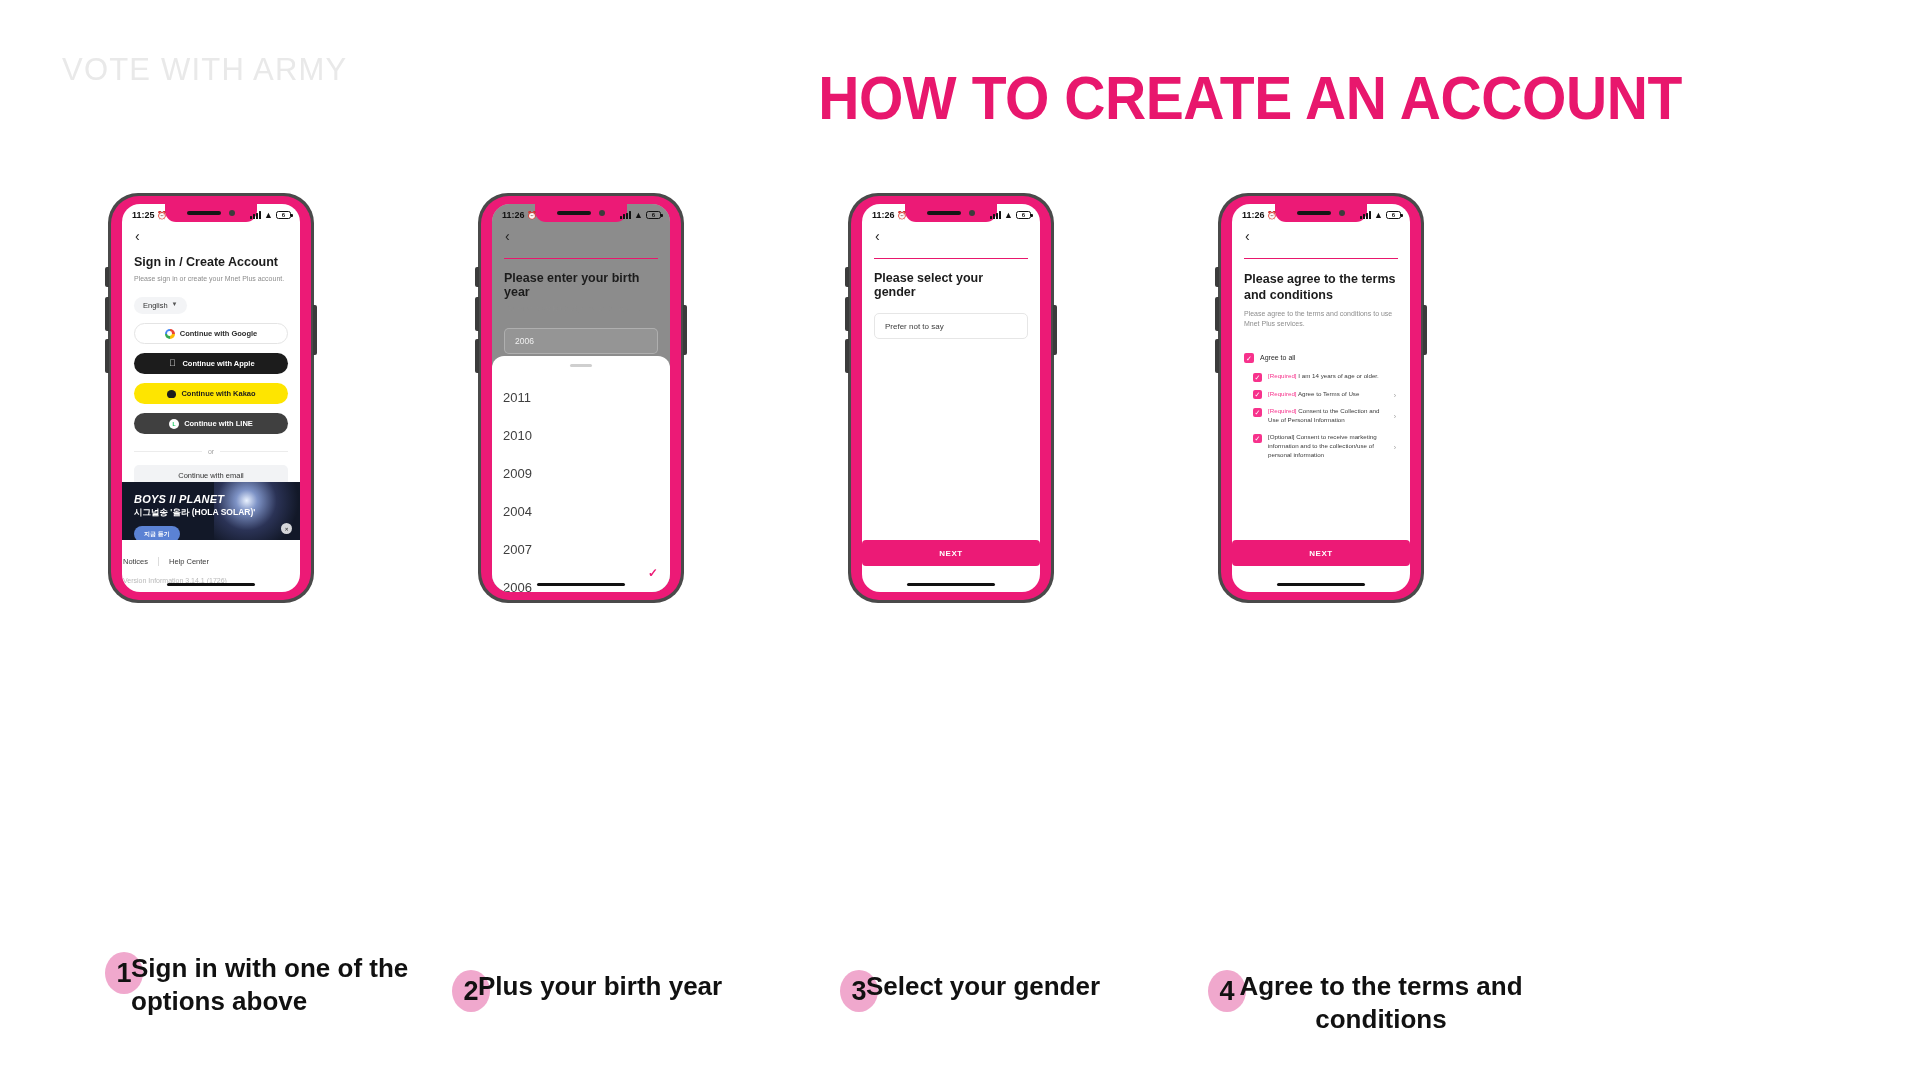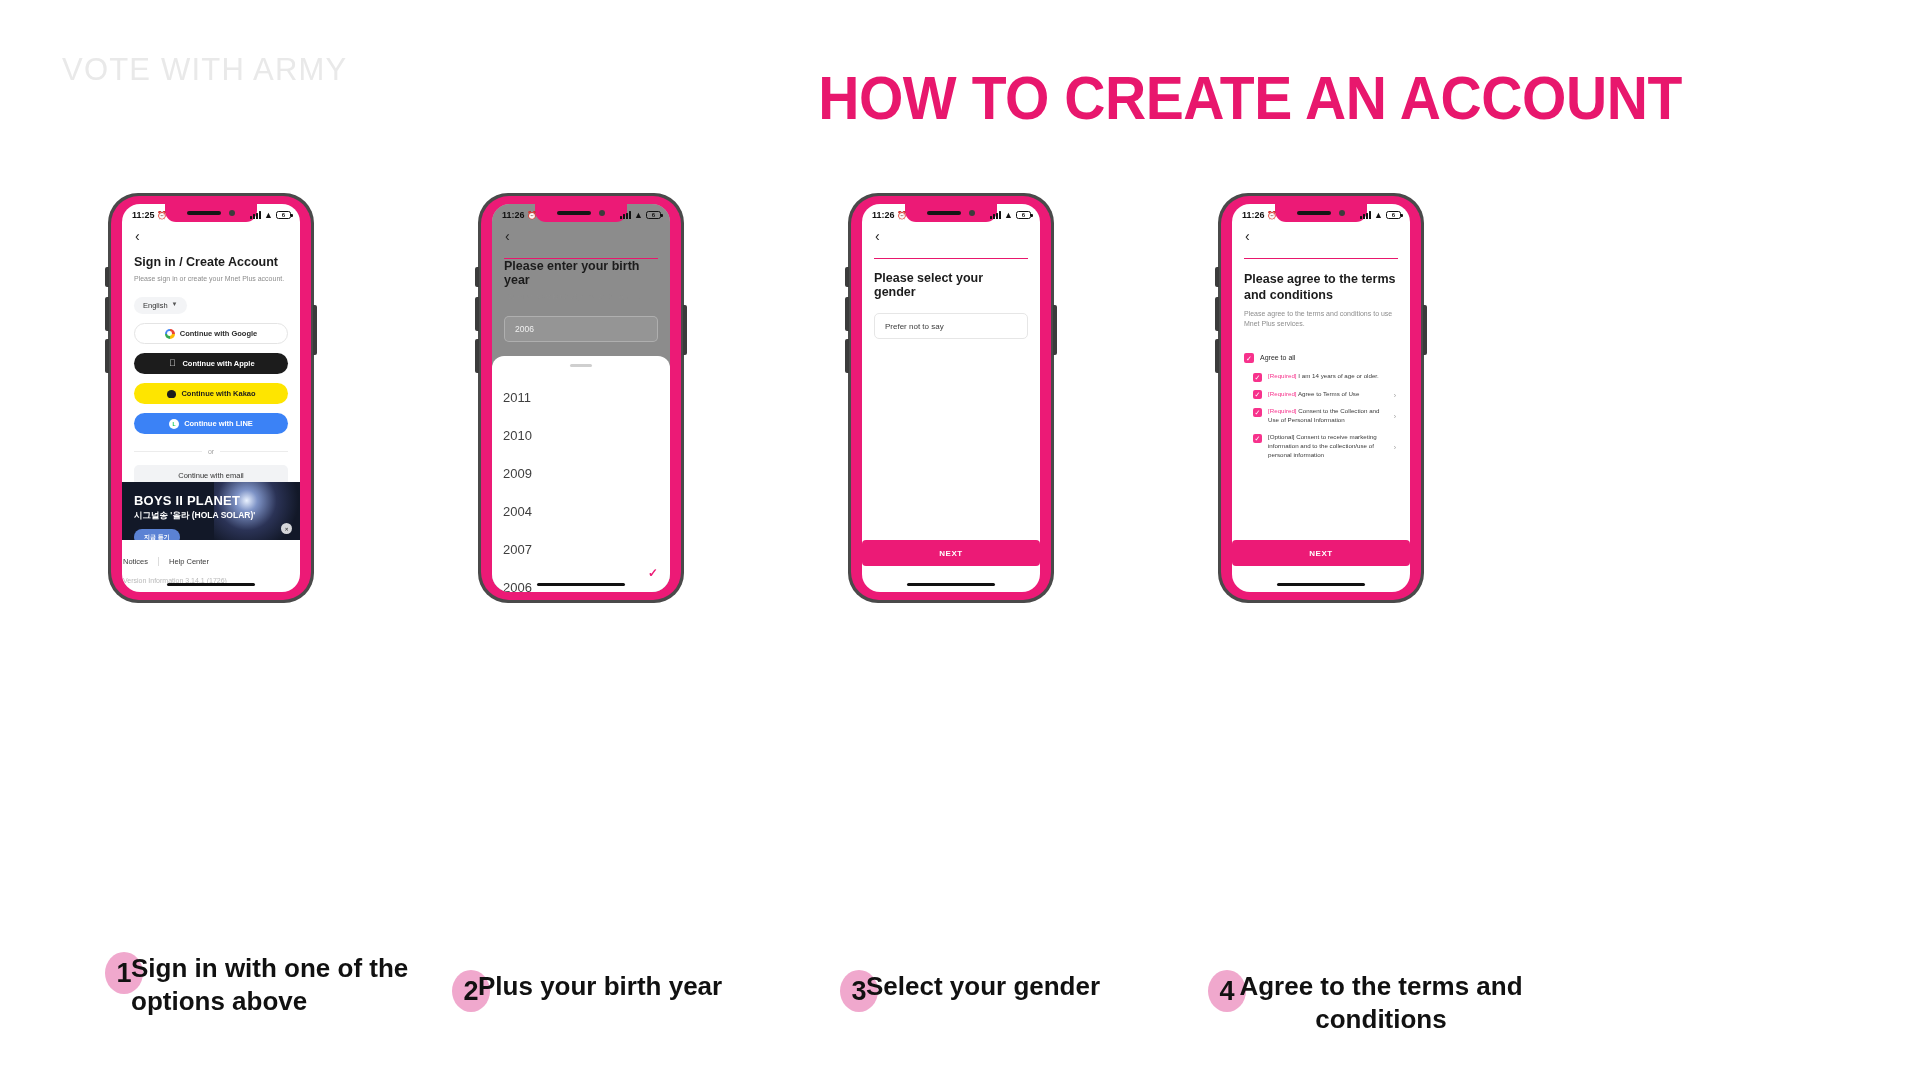--- a/index.html
+++ b/index.html
@@ -122,21 +122,21 @@
   .chev { font-size: 6px; color: #555; }
 
   .sso {
     height: 21px; border-radius: 11px; margin-top: 9px;
     display: flex; align-items: center; justify-content: center; gap: 5px;
     font-size: 7.5px; font-weight: 600;
   }
   .sso-google { background:#fff; border:1px solid #e4e4e4; color:#2b2b2b; }
   .sso-apple  { background:#1c1c1c; color:#fff; }
   .sso-kakao  { background:#fee500; color:#1c1c1c; }
-  .sso-line   { background:#3b82f6; color:#fff;text-align:right; }
+  .sso-line   { background:#404040; color:#fff;text-align:right; }
   .ic { width:10px; height:10px; display:inline-flex; align-items:center; justify-content:center; }
   .g-ic {
     width:10px;height:10px;border-radius:50%;
     background: conic-gradient(#ea4335 0 25%, #fbbc05 0 50%, #34a853 0 75%, #4285f4 0);
     position: relative;
   }
   .g-ic:after{content:'';position:absolute;inset:2.6px;background:#fff;border-radius:50%;}
   .apple-ic { font-size: 9px; color: #fff; line-height: 1; }
   .kakao-ic { width:9px;height:8px;background:#1c1c1c;border-radius:50% 50% 45% 45%; }
   .line-ic { width:10px;height:10px;border-radius:50%;background:#fff;color:#06c755;font-size:5px;font-weight:700;display:flex;align-items:center;justify-content:center; }
@@ -151,21 +151,21 @@
     margin-top: 10px; height: 21px; border-radius: 5px;
     background:#f2f3f5; display:flex; align-items:center; justify-content:center;
     font-size:7.5px; color:#333;
   }
 
   .promo {
     position:absolute; left:0; right:0; bottom: 52px;
     height: 58px; background:#121828; overflow:hidden;
   }
   .promo .ptxt { position:absolute; left:12px; top:11px; color:#fff; }
-  .promo .p1 { font-size:13px; font-weight:700; letter-spacing:.2px; }
+  .promo .p1 { font-size:11px; font-weight:700; letter-spacing:.2px;font-style:italic; }
   .promo .p2 { font-size:8.5px; font-weight:700; margin-top:2px;text-align:center; }
   .promo .pbtn {
     margin-top:7px; display:inline-block; background:#5b82d4; color:#fff;
     font-size:6px; font-weight:700; padding:3.5px 10px; border-radius:9px;
   }
   .promo .pimg {
     position:absolute; right:0; top:0; width:86px; height:100%;
     background: radial-gradient(circle at 38% 32%, #eaf2ff 0%, #7e93c6 16%, #2b3356 45%, #121828 78%);
   }
   .promo .pdot {
@@ -385,21 +385,21 @@
               <i></i>
             </span>
           <span class="wifi">▲</span>
           <span class="batt">6</span>
         </span>
       </div>
       <div class="dim"></div>
       <div class="sc-body" style="z-index:7; position:relative;">
         <div class="backarrow">‹</div>
         <div class="hr-pink"></div>
-        <div class="scr-title" style="margin-top:0;">Please enter your birth year</div>
+        <div class="scr-title" style="margin-top:12px;">Please enter your birth year</div>
         <div class="scr-sub">You must be at least 14 years old to sign up.</div>
         <div class="yearbox">
           <span>2006</span>
         </div>
       </div>
       <div class="picker">
         <div class="grip"></div>
         <ul>
           <li>2011</li>
           <li>2010</li>

